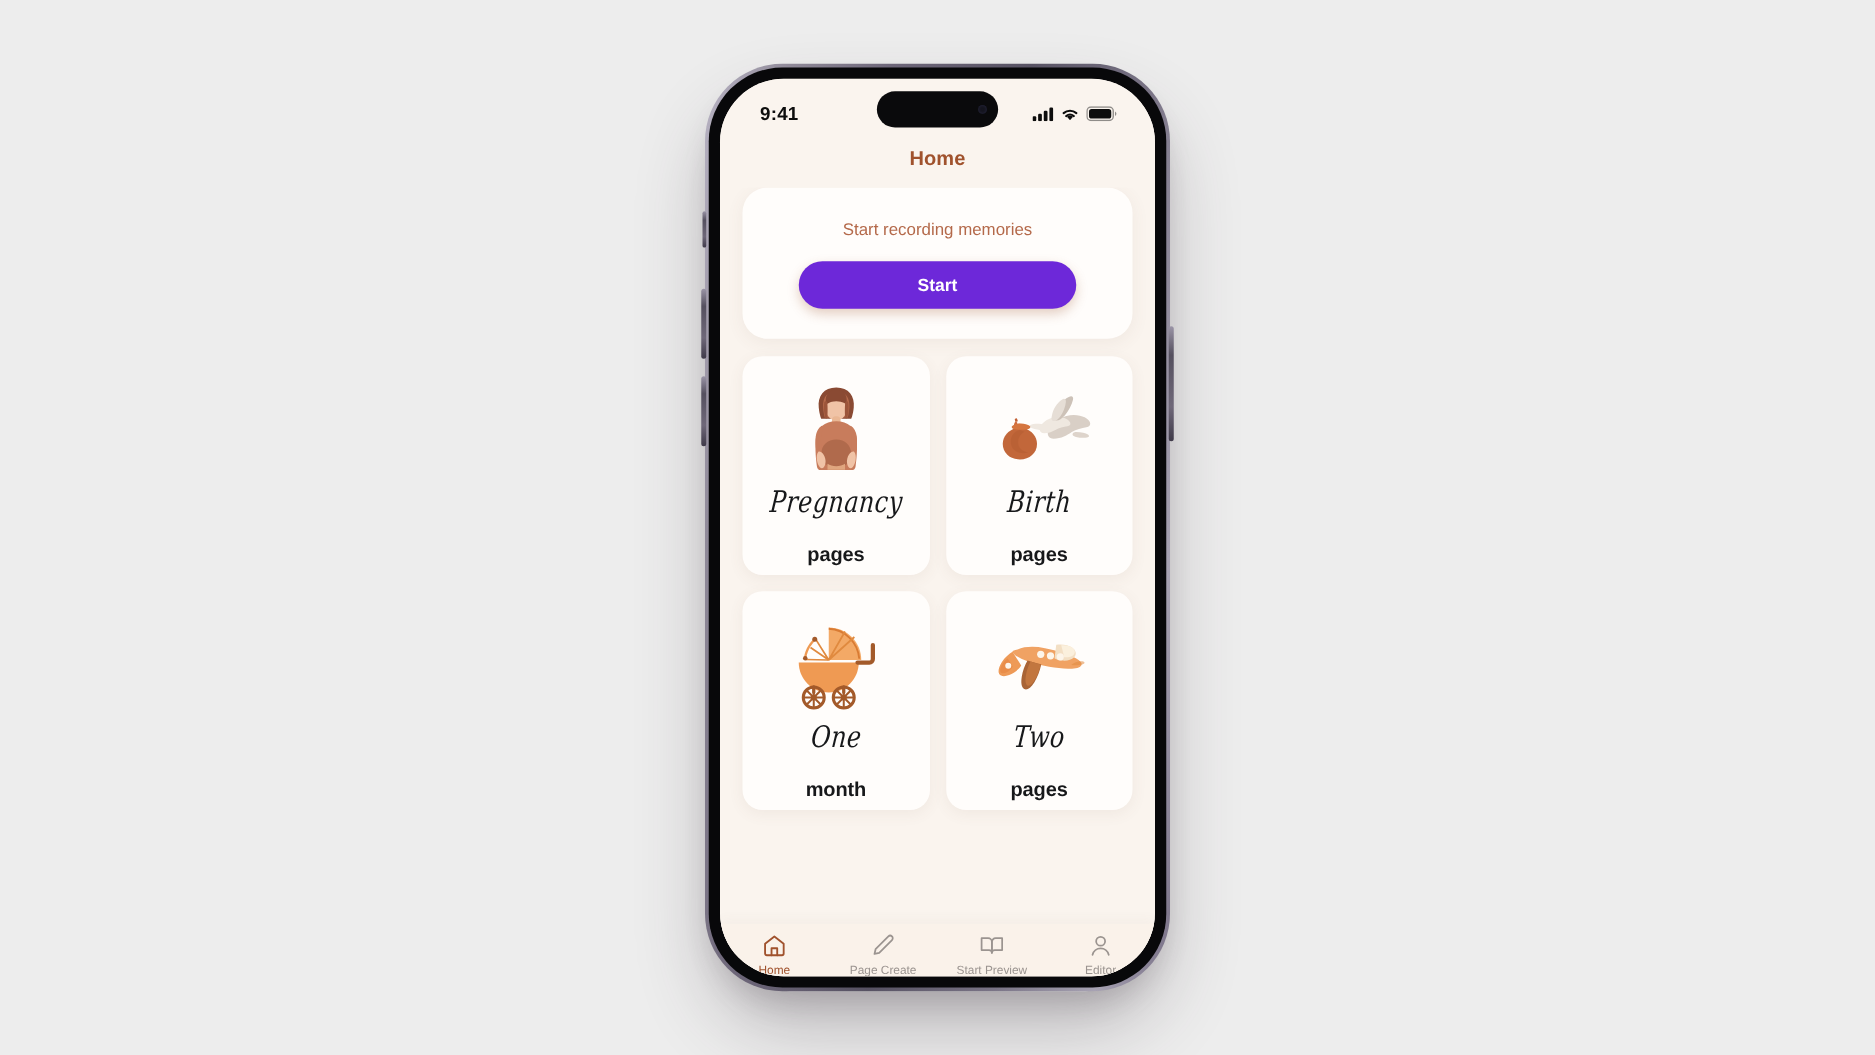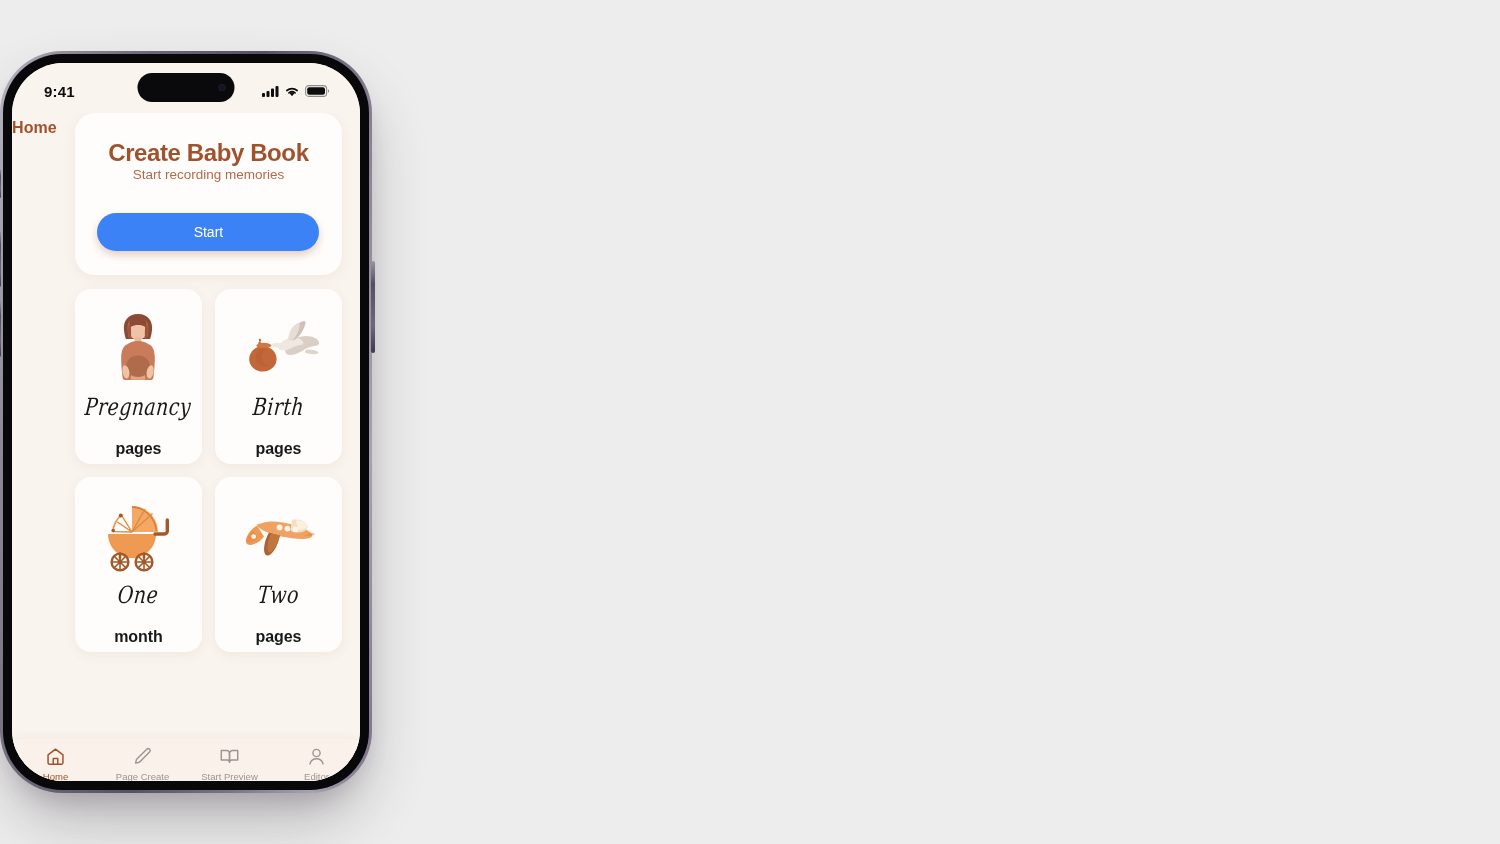--- a/index.html
+++ b/index.html
@@ -5,21 +5,21 @@
   * { box-sizing: border-box; margin: 0; padding: 0; }
   html, body {
     width: 1500px; height: 844px;
     background: #ededed;
     font-family: "Liberation Sans", sans-serif;
     overflow: hidden;
   }
   .stage {
     position: relative;
     width: 1500px; height: 844px;
-    display: flex; align-items: center; 
+    display: flex; align-items: center; justify-content: center;
   }
 
   
   .phone-wrap { position: relative; width: 372px; height: 742px; }
   .phone-shadow {
     position: absolute; left: 6px; top: 12px; right: 6px; bottom: 0;
     border-radius: 62px;
     box-shadow: 0 26px 60px rgba(60,50,60,.30), 0 8px 22px rgba(60,50,60,.18);
   }
   .phone-band {
@@ -60,39 +60,39 @@
   .island {
     position: absolute; left: 50%; transform: translateX(-50%); top: 10px;
     width: 97px; height: 29px; border-radius: 18px;
     background: #0a0a0c;
     display: flex; align-items: center; justify-content: flex-end;
     padding-right: 9px;
   }
   .island-cam { width: 7px; height: 7px; border-radius: 50%; background: #15151f; box-shadow: inset 0 0 2px #2a2a44; }
 
   
-  .app { height: 692px; background: #faf4ee; position: relative; display: flex; flex-direction: row; }
+  .app { height: 692px; background: #faf4ee; position: relative; display: flex; flex-direction: column; }
   .nav-title { text-align: center; font-size: 16px; font-weight: 700; color: #a0522d; padding: 6px 0 13px; letter-spacing: .1px; }
 
   .scroll { flex: 1; overflow: hidden; padding: 0 18px; }
 
   .hero {
     background: #fffdfb; border-radius: 20px;
     padding: 26px 20px 24px;
     box-shadow: 0 3px 14px rgba(120,90,70,.07);
     text-align: center;
   }
   .hero-title { font-size: 24px; font-weight: 700; color: #a0522d; letter-spacing: -.4px; }
   .hero-sub { font-size: 13.5px; color: #b4694a; }
   .start-btn {
-    margin: 31px auto 0; width: 100%; max-width: 222px; height: 38px;
+    margin: 18px auto 0; width: 100%; max-width: 222px; height: 38px;
     border-radius: 20px; border: none; cursor: pointer;
-    background: #3b82f6; color: #ffffff;
+    background: #6d28d9; color: #ffffff;
     font-family: "Liberation Sans", sans-serif;
-    font-size: 14px; font-weight: 400;
+    font-size: 14px; font-weight: 700;
     box-shadow: 0 4px 9px rgba(156,84,48,.28);
     display: flex; align-items: center; justify-content: center;
   }
 
   .grid { margin-top: 14px; display: grid; grid-template-columns: 1fr 1fr; gap: 13px; }
   .card {
     background: #fffdfb; border-radius: 16px;
     box-shadow: 0 3px 12px rgba(120,90,70,.07);
     height: 175px;
     display: flex; flex-direction: column; align-items: center;
@@ -160,21 +160,20 @@
               </svg>
             </div>
           </div>
 
           <div class="app">
             <div class="nav-title">Home</div>
 
             <div class="scroll">
 
               <div class="hero">
-                <div class="hero-title">Create Baby Book</div>
                 <div class="hero-sub">Start recording memories</div>
                 <button class="start-btn">Start</button>
               </div>
 
               <div class="grid">
 
                 <div class="card">
                   <div class="card-art">
                     <svg width="62" height="80" viewBox="0 0 62 80">
                       <path d="M31 6c-10 0-15 7-14 16 .6 6 2 9 2 9l24 0s1.4-3 2-9C46 13 41 6 31 6Z" fill="#8a4a33"></path>

